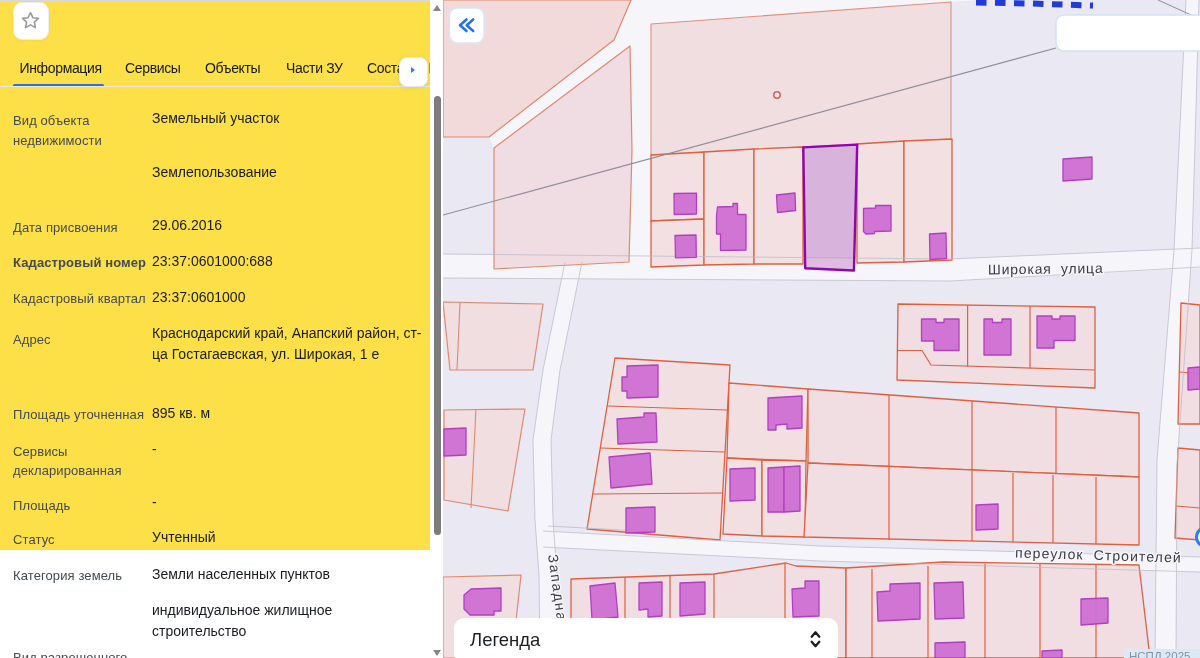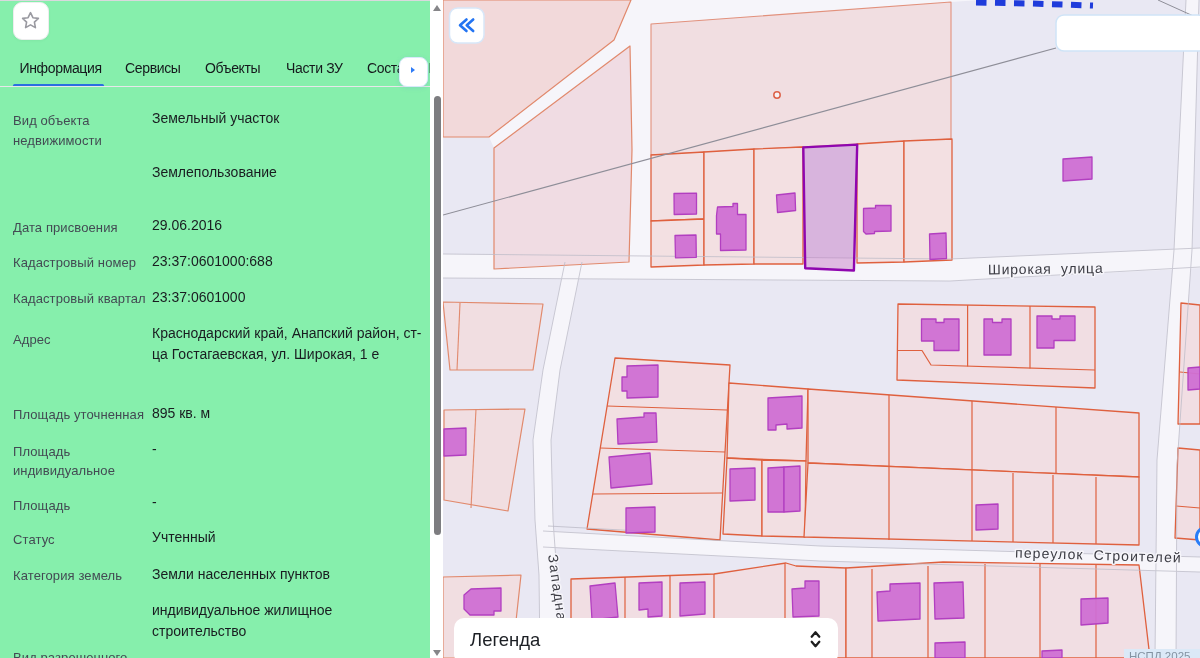--- a/index.html
+++ b/index.html
@@ -1,17 +1,17 @@
 <!DOCTYPE html>
 <html><head>
 <meta charset="utf-8">
 <style>
 html,body{margin:0;padding:0;}
 body{width:1200px;height:658px;overflow:hidden;position:relative;font-family:"Liberation Sans",sans-serif;background:#fff;}
-#panel{position:absolute;left:0;top:0;width:443px;height:658px;background:#86efac;}
+#panel{position:absolute;left:0;top:0;width:443px;height:550px;background:#fde047;}
 .abs{position:absolute;}
 .lbl{position:absolute;left:13px;width:142px;font-size:13px;line-height:19.5px;color:#434a53;letter-spacing:0.1px;}
 .val{position:absolute;left:152px;width:270px;font-size:14px;line-height:21px;color:#191c20;}
 .tab{position:absolute;top:59.5px;font-size:14px;letter-spacing:-0.35px;color:#15181c;white-space:nowrap;}
 #map{position:absolute;left:443px;top:0;width:757px;height:658px;}
 </style>
 </head>
 <body>
 <div id="panel">
   <div class="abs" style="left:0;top:0;width:443px;height:1px;background:#d9d9dd;"></div>
@@ -34,33 +34,33 @@
   <div class="abs" style="left:410.5px;top:67px;width:0;height:0;border-left:4.5px solid #2e7bf6;border-top:3.7px solid transparent;border-bottom:3.7px solid transparent;"></div>
 
   <div class="lbl" style="top:111px;">Вид объекта недвижимости</div>
   <div class="val" style="top:107.5px;">Земельный участок</div>
 
   <div class="val" style="top:162px;">Землепользование</div>
 
   <div class="lbl" style="top:217.5px;">Дата присвоения</div>
   <div class="val" style="top:215px;">29.06.2016</div>
 
-  <div class="lbl" style="top:253px;">Кадастровый номер</div>
+  <div class="lbl" style="top:253px;font-weight:bold;">Кадастровый номер</div>
   <div class="val" style="top:250.5px;">23:37:0601000:688</div>
 
   <div class="lbl" style="top:289px;">Кадастровый квартал</div>
   <div class="val" style="top:287px;">23:37:0601000</div>
 
   <div class="lbl" style="top:330px;">Адрес</div>
   <div class="val" style="top:323px;">Краснодарский край, Анапский район, ст-ца Гостагаевская, ул. Широкая, 1 е</div>
 
   <div class="lbl" style="top:405px;">Площадь уточненная</div>
   <div class="val" style="top:402.5px;">895 кв. м</div>
 
-  <div class="lbl" style="top:441.5px;">Площадь индивидуальное</div>
+  <div class="lbl" style="top:441.5px;">Сервисы декларированная</div>
   <div class="val" style="top:438.5px;">-</div>
 
   <div class="lbl" style="top:495.5px;">Площадь</div>
   <div class="val" style="top:492px;">-</div>
 
   <div class="lbl" style="top:529.5px;">Статус</div>
   <div class="val" style="top:527px;">Учтенный</div>
 
   <div class="lbl" style="top:566px;">Категория земель</div>
   <div class="val" style="top:563.5px;">Земли населенных пунктов</div>

